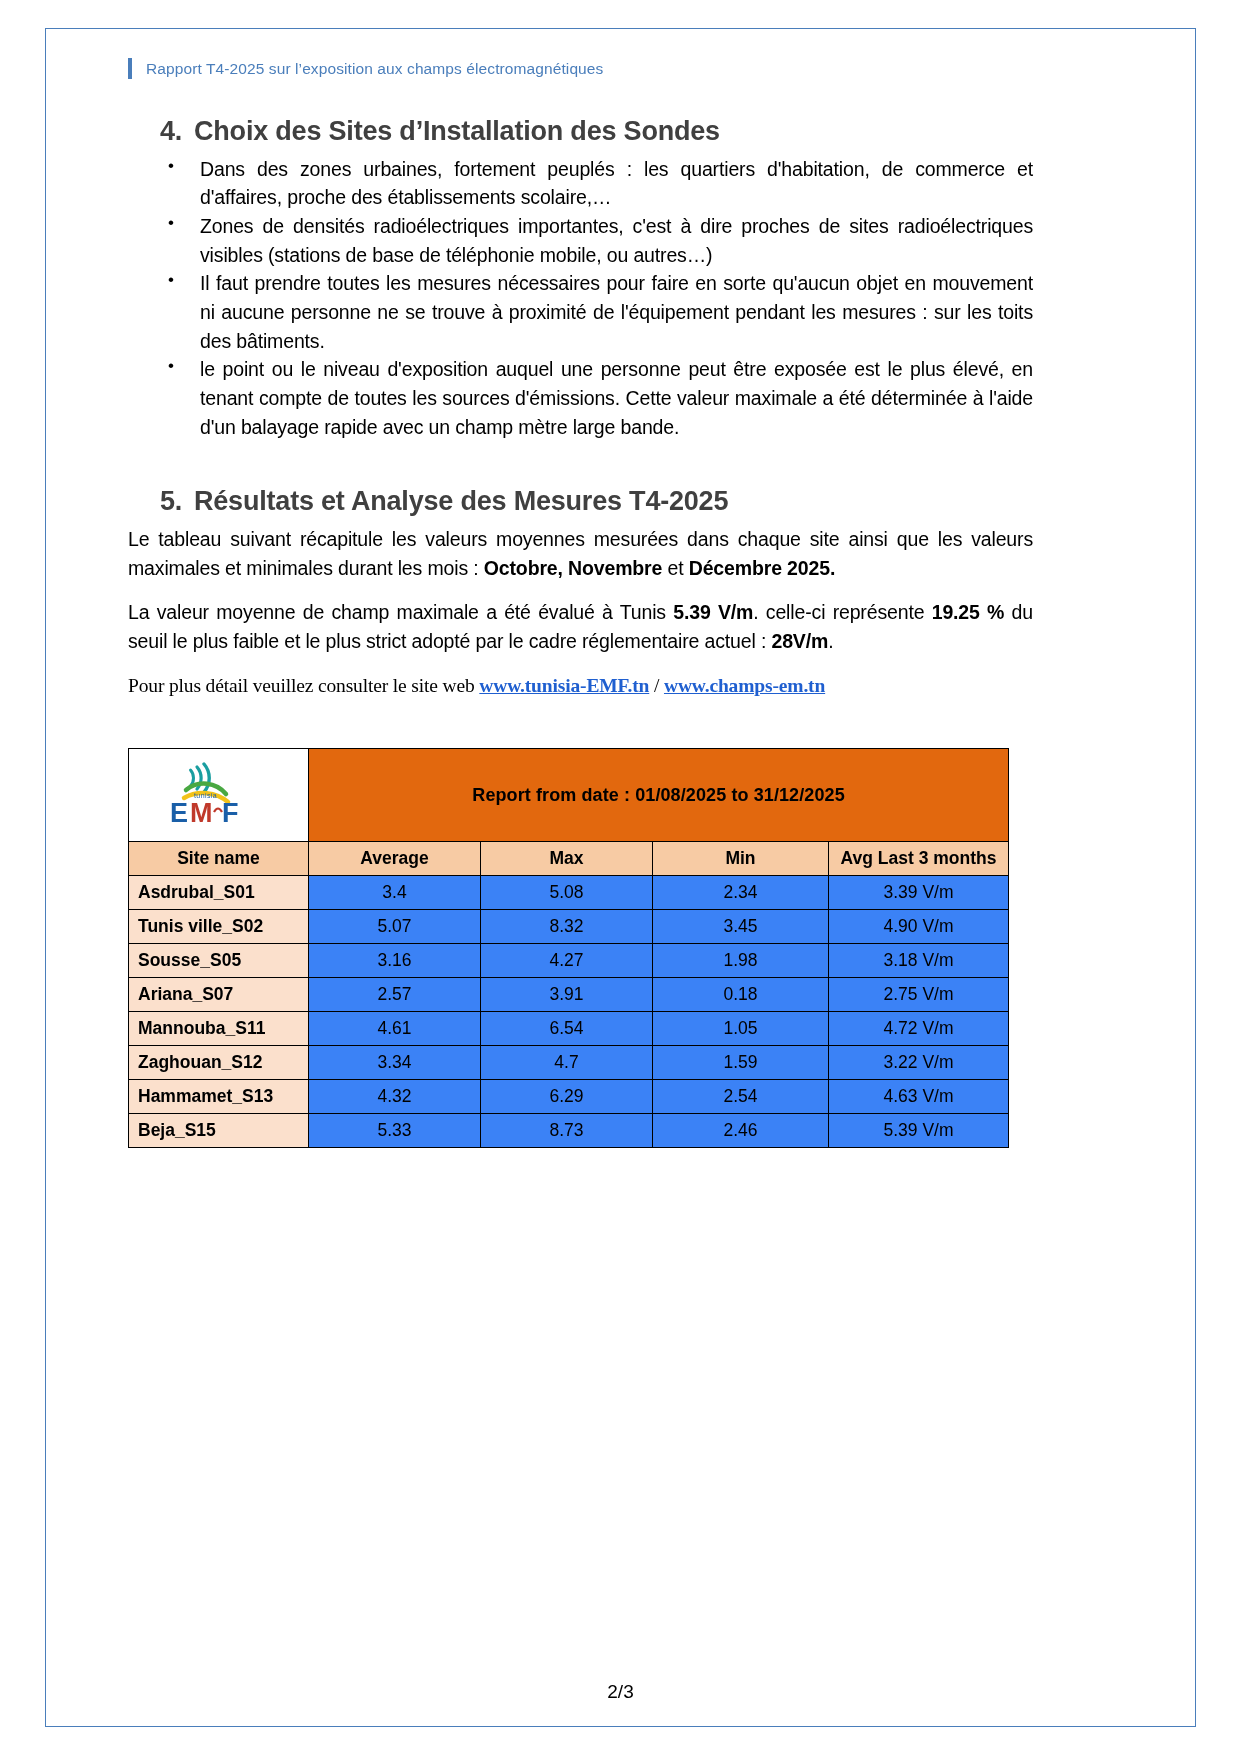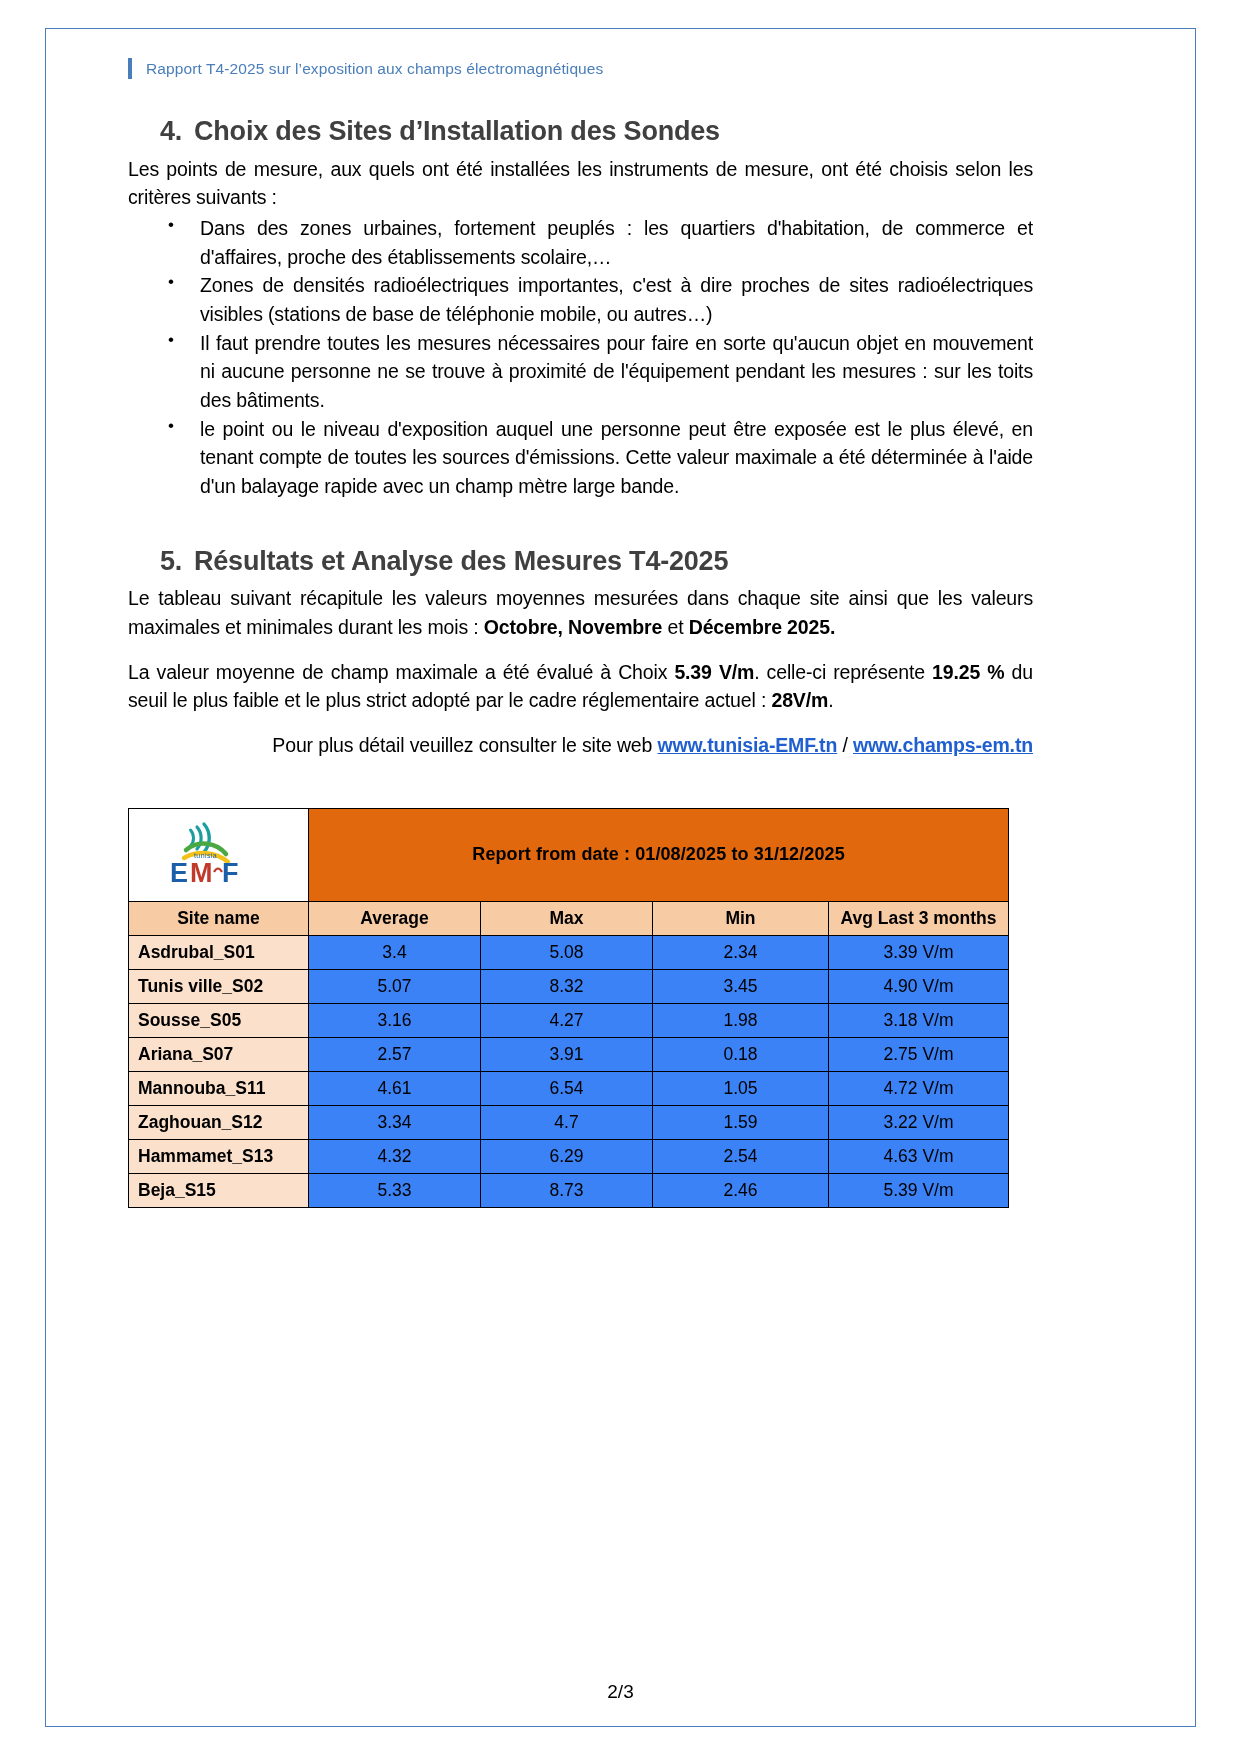--- a/index.html
+++ b/index.html
@@ -73,21 +73,22 @@
   p.body {
     font-family: "Liberation Sans", sans-serif;
     font-size: 19.5px;
     line-height: 1.47;
     color: #000000;
     margin: 0 0 2px 0;
     text-align: justify;
     letter-spacing: -0.15px;
   }
   p.body.last-left {
-    text-align: right;
+    text-align: left;
+    font-family: Liberation Serif, serif;
   }
   .spacer-sm { height: 14px; }
   .spacer-lg { height: 44px; }
 
   ul.bullets {
     list-style: none;
     margin: 2px 0 0 0;
     padding: 0;
   }
   ul.bullets li {
@@ -199,21 +200,20 @@
 
     <div class="doc-header">
       <div class="header-bar"></div>
       <div class="header-text">Rapport T4-2025 sur l’exposition aux champs électromagnétiques</div>
     </div>
 
     <h2 class="section-heading">
       <span class="num">4.</span><span>Choix des Sites d’Installation des Sondes</span>
     </h2>
 
-    <p class="body">Les points de mesure, aux quels ont été installées les instruments de mesure, ont été choisis selon les critères suivants :</p>
 
     <ul class="bullets">
       <li>Dans des zones urbaines, fortement peuplés : les quartiers d'habitation, de commerce et d'affaires, proche des établissements scolaire,…</li>
       <li>Zones de densités radioélectriques importantes, c'est à dire proches de sites radioélectriques visibles (stations de base de téléphonie mobile, ou autres…)</li>
       <li>Il faut prendre toutes les mesures nécessaires pour faire en sorte qu'aucun objet en mouvement ni aucune personne ne se trouve à proximité de l'équipement pendant les mesures : sur les toits des bâtiments.</li>
       <li>le point ou le niveau d'exposition auquel une personne peut être exposée est le plus élevé, en tenant compte de toutes les sources d'émissions. Cette valeur maximale a été déterminée à l'aide d'un balayage rapide avec un champ mètre large bande.</li>
     </ul>
 
     <div class="spacer-lg"></div>
 
@@ -221,21 +221,21 @@
       <span class="num">5.</span><span>Résultats et Analyse des Mesures T4-2025</span>
     </h2>
 
     <p class="body">
       <span>Le tableau suivant récapitule les valeurs moyennes mesurées dans chaque site ainsi que les valeurs maximales et minimales durant les mois : </span><span class="b">Octobre, Novembre</span><span> et </span><span class="b">Décembre 2025.</span>
     </p>
 
     <div class="spacer-sm"></div>
 
     <p class="body">
-      <span>La valeur moyenne de champ maximale a été évalué à Choix </span><span class="b">5.39 V/m</span><span>. celle-ci représente </span><span class="b">19.25 %</span><span> du seuil le plus faible et le plus strict adopté par le cadre réglementaire actuel : </span><span class="b">28V/m</span><span>.</span>
+      <span>La valeur moyenne de champ maximale a été évalué à Tunis </span><span class="b">5.39 V/m</span><span>. celle-ci représente </span><span class="b">19.25 %</span><span> du seuil le plus faible et le plus strict adopté par le cadre réglementaire actuel : </span><span class="b">28V/m</span><span>.</span>
     </p>
 
     <div class="spacer-sm"></div>
 
     <p class="body last-left">
       <span> Pour plus détail veuillez consulter le site web </span><a class="weblink" href="#">www.tunisia-EMF.tn</a><span> / </span><a class="weblink" href="#">www.champs-em.tn</a>
     </p>
 
     <table class="results">
       <colgroup>

